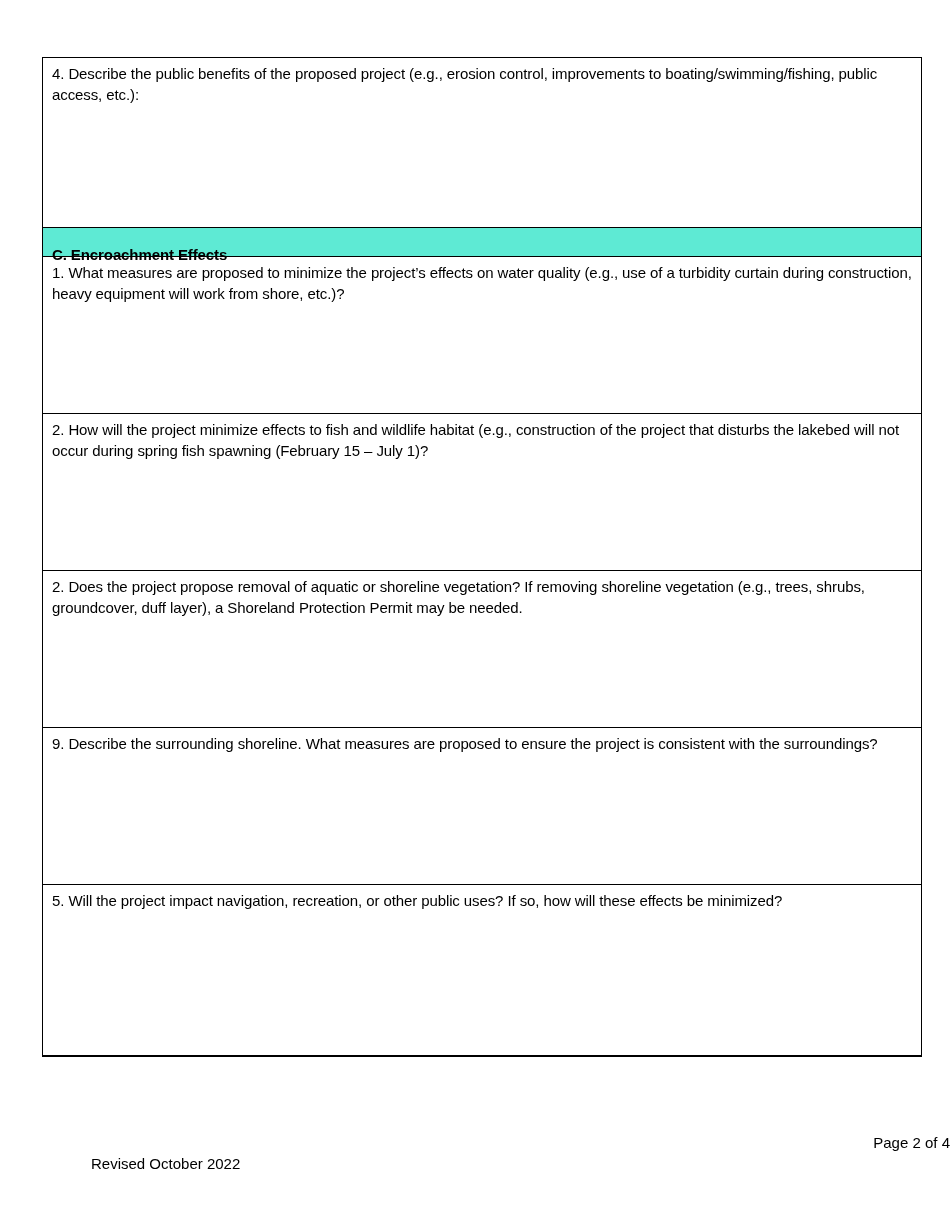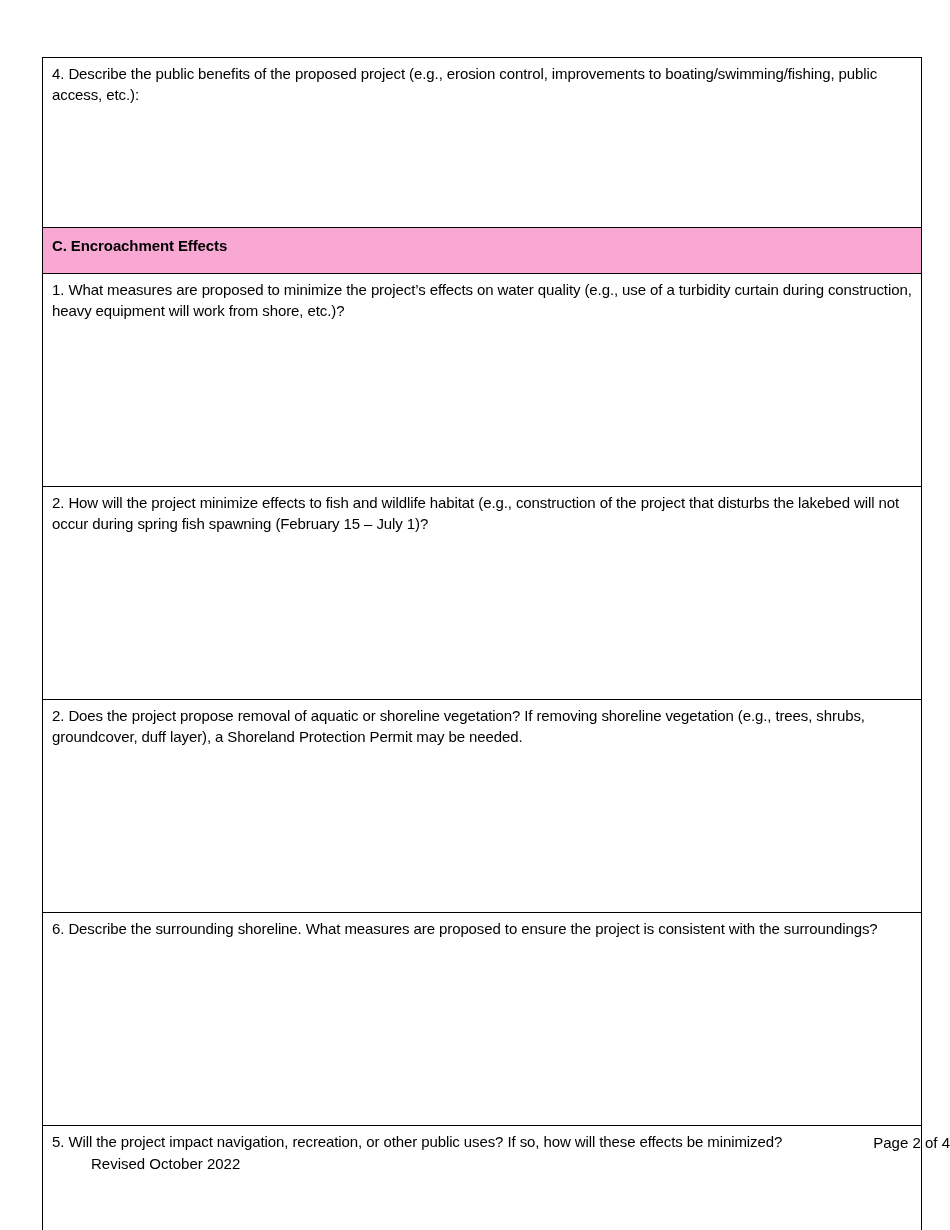--- a/index.html
+++ b/index.html
@@ -31,35 +31,35 @@
     border-bottom: 1px solid #000000;
     padding: 5px 9px;
     font-size: 15px;
     line-height: 21px;
     letter-spacing: -0.1px;
   }
   .cell:last-child {
     border-bottom: none;
   }
   .q-cell {
-    height: 213px;
+    height: 157px;
     position: relative;
   }
   .q-cell.top-box {
     height: 170px;
   }
   .q-cell.last-box {
     height: 170px;
   }
   .header-cell {
-    height: 46px;
-    background: #f9a8d4;
+    height: 29px;
+    background: #5eead4;
     font-weight: bold;
     font-size: 15px;
-    padding-top: 7px;
+    padding-top: 16px;
     padding-bottom: 4px;
   }
   .q-label {
     white-space: pre-wrap;
   }
   .answer-area {
     position: absolute;
     left: 0;
     right: 0;
     bottom: 0;
@@ -109,21 +109,21 @@
       <div class="q-label">2. How will the project minimize effects to fish and wildlife habitat (e.g., construction of the project that disturbs the lakebed will not occur during spring fish spawning (February 15 – July 1)?</div>
       <div class="answer-area"></div>
     </div>
 
     <div class="cell q-cell">
       <div class="q-label">2. Does the project propose removal of aquatic or shoreline vegetation? If removing shoreline vegetation (e.g., trees, shrubs, groundcover, duff layer), a Shoreland Protection Permit may be needed.</div>
       <div class="answer-area"></div>
     </div>
 
     <div class="cell q-cell">
-      <div class="q-label">6. Describe the surrounding shoreline. What measures are proposed to ensure the project is consistent with the surroundings?</div>
+      <div class="q-label">9. Describe the surrounding shoreline. What measures are proposed to ensure the project is consistent with the surroundings?</div>
       <div class="answer-area"></div>
     </div>
 
     <div class="cell q-cell last-box">
       <div class="q-label">5. Will the project impact navigation, recreation, or other public uses? If so, how will these effects be minimized?</div>
       <div class="answer-area"></div>
     </div>
 
   </div>
 

